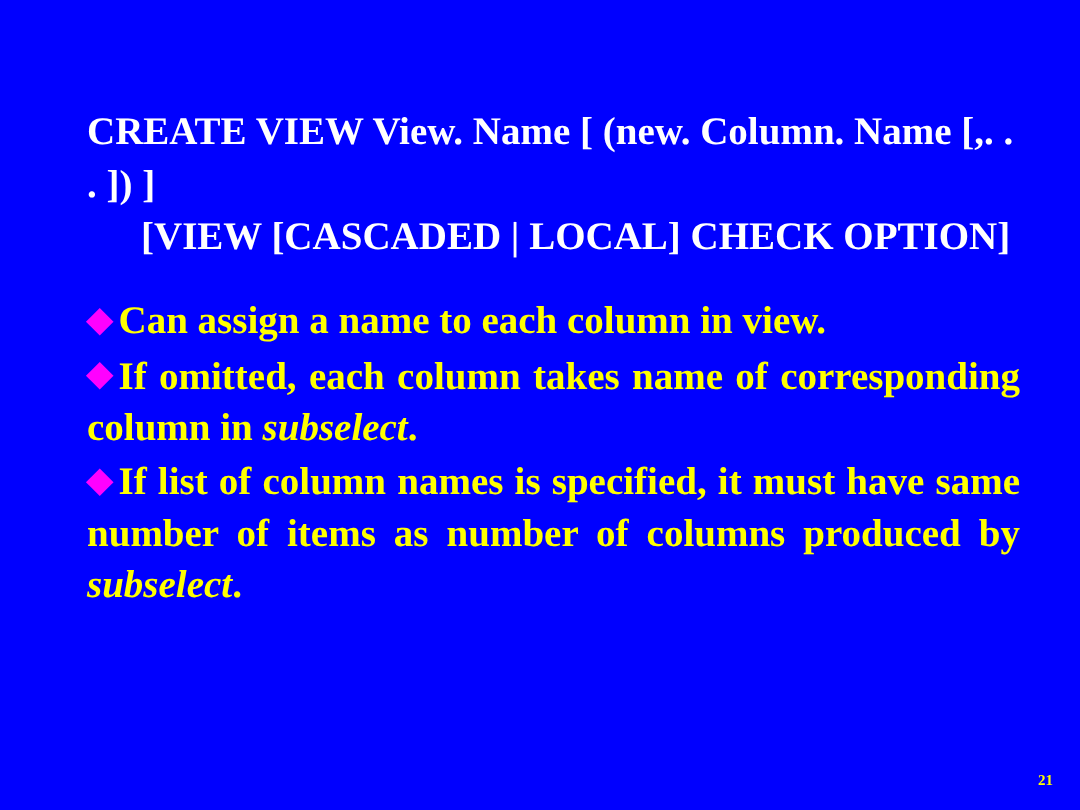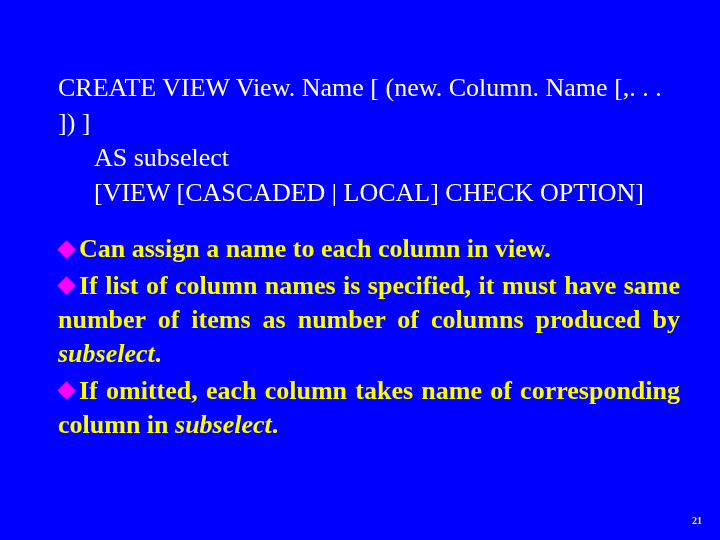--- a/index.html
+++ b/index.html
@@ -24,21 +24,21 @@
     font-weight: bold;
     margin: 0 0 6px 0;
   }
   .underline {
     border-bottom: 4px solid #ff00ff;
     margin-bottom: 22px;
   }
   .syntax {
     color: #ffffff;
     font-size: 26px;
-    font-weight: normal;
+    font-weight: bold;
     line-height: 1.35;
     margin: 0 0 20px 18px;
   }
   .indent {
     margin-left: 36px;
   }
   .bullets {
     margin: 22px 0 0 18px;
     color: #ffff00;
     font-size: 26px;
@@ -77,35 +77,34 @@
   }
 </style>
 </head>
 <body>
 
 <div class="slide">
 
 
   <div class="syntax">
     <div>CREATE VIEW View. Name [ (new. Column. Name [,. . . ]) ]</div>
-    <div class="indent">AS subselect</div>
     <div class="indent">[VIEW [CASCADED | LOCAL] CHECK OPTION]</div>
   </div>
 
   <div class="bullets">
 
     <div class="bullet">
       <span class="diamond"></span><span class="bullet-inline">Can assign a name to each column in view.</span>
     </div>
 
     <div class="bullet">
-      <span class="diamond"></span><span class="bullet-inline">If list of column names is specified, it must have same number of items as number of columns produced by </span><span class="bullet-inline ital">subselect</span><span class="bullet-inline">.</span>
+      <span class="diamond"></span><span class="bullet-inline">If omitted, each column takes name of corresponding column in </span><span class="bullet-inline ital">subselect</span><span class="bullet-inline">.</span>
     </div>
 
     <div class="bullet">
-      <span class="diamond"></span><span class="bullet-inline">If omitted, each column takes name of corresponding column in </span><span class="bullet-inline ital">subselect</span><span class="bullet-inline">.</span>
+      <span class="diamond"></span><span class="bullet-inline">If list of column names is specified, it must have same number of items as number of columns produced by </span><span class="bullet-inline ital">subselect</span><span class="bullet-inline">.</span>
     </div>
 
   </div>
 
   <div class="pagenum">21</div>
 
 </div>
 
 </body></html>

